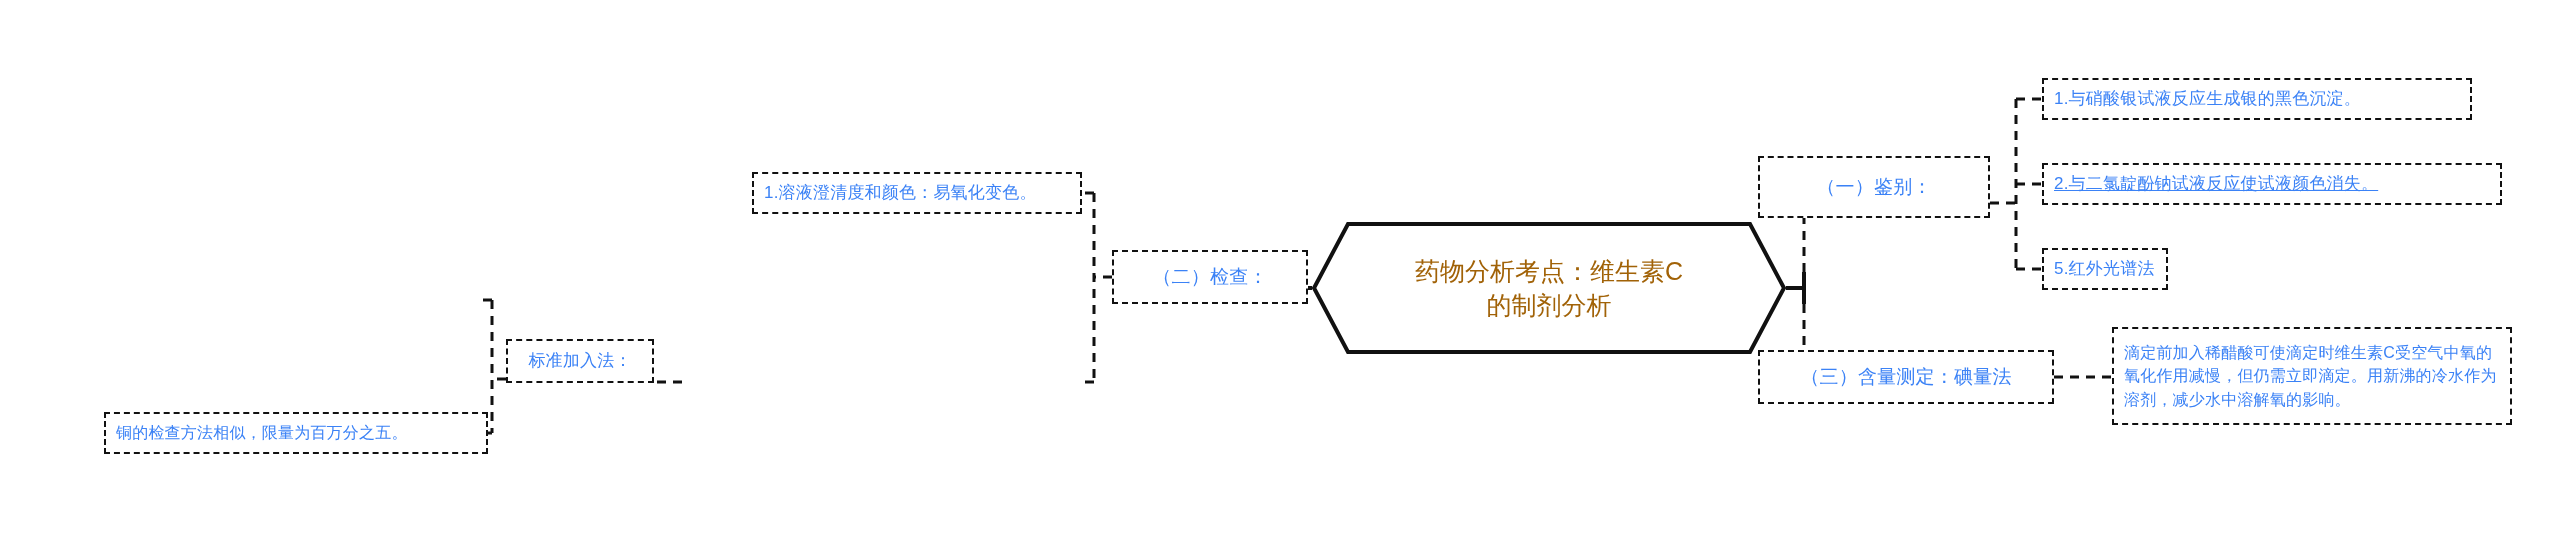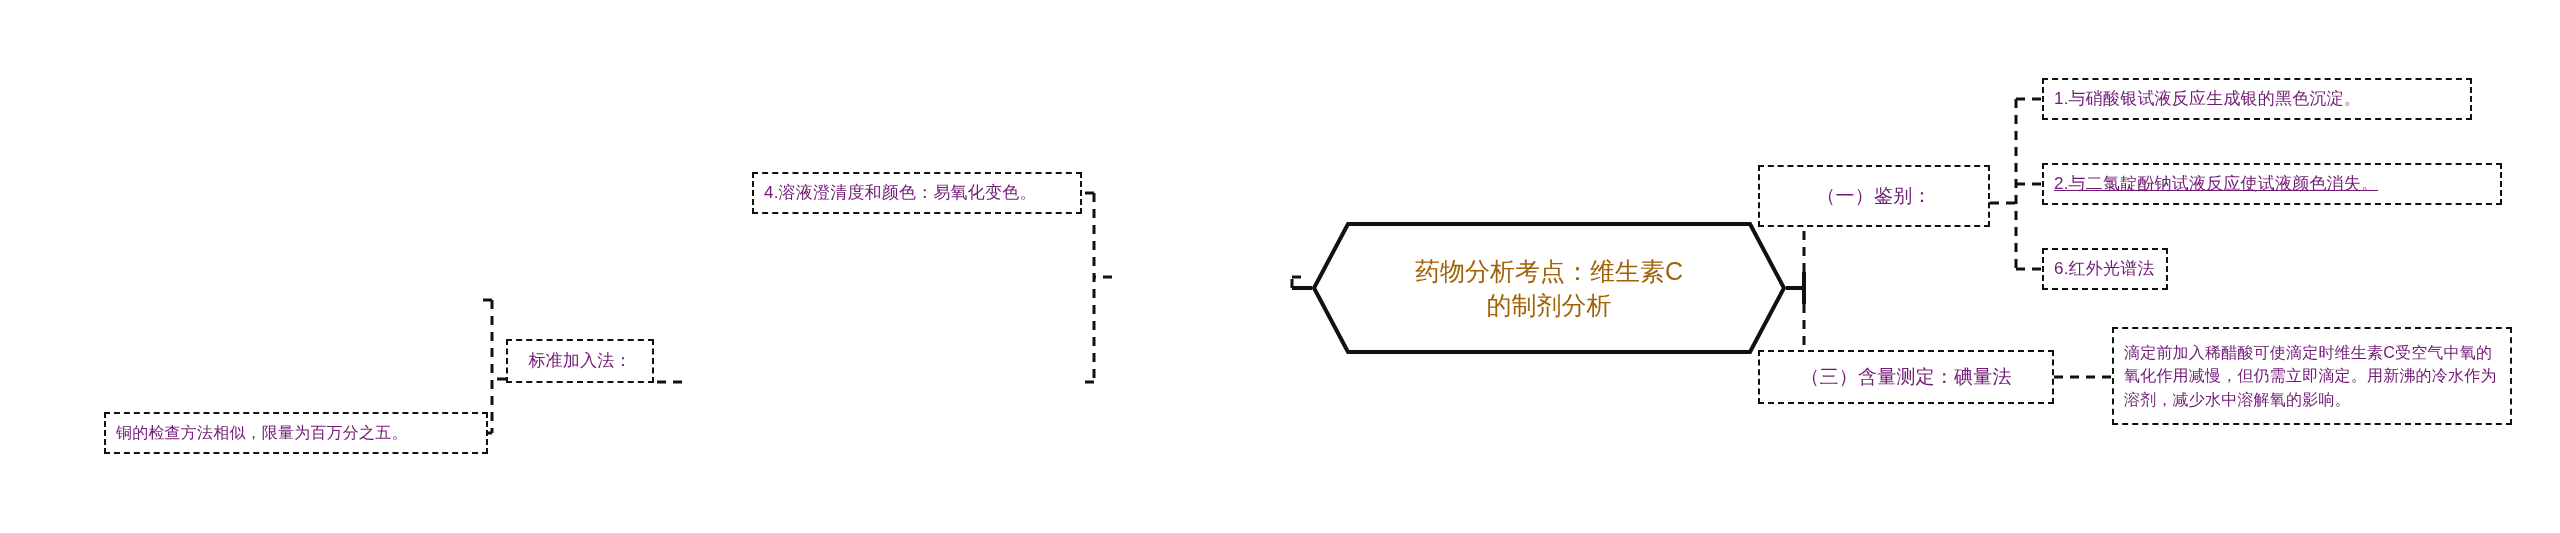--- a/index.html
+++ b/index.html
@@ -34,21 +34,21 @@
     position: absolute;
     box-sizing: border-box;
     border: 2px dashed #111111;
     background: #ffffff;
     display: flex;
     align-items: center;
     justify-content: flex-start;
     padding: 6px 10px;
     line-height: 1.45;
     font-size: 17px;
-    color: #701a75;
+    color: #3b82f6;
     letter-spacing: 0.2px;
     white-space: normal;
   }
   .node.center-text {
     justify-content: center;
     text-align: center;
   }
   .node .txt {
     display: block;
     width: 100%;
@@ -76,21 +76,21 @@
   }
   .root .txt {
     position: relative;
     z-index: 2;
     padding: 0 34px;
   }
 
   
   #n-root        { left: 1312px; top: 222px;  width: 474px; height: 132px; }
 
-  #n-b1          { left: 1758px; top: 165px;  width: 232px; height: 62px;  }
+  #n-b1          { left: 1758px; top: 156px;  width: 232px; height: 62px;  }
   #n-b1-1        { left: 2042px; top: 78px;   width: 430px; height: 42px;  }
   #n-b1-2        { left: 2042px; top: 163px;  width: 460px; height: 42px; text-decoration: underline;  }
   #n-b1-3        { left: 2042px; top: 248px;  width: 126px; height: 42px;  }
 
   #n-b3          { left: 1758px; top: 350px;  width: 296px; height: 54px;  }
   #n-b3-1        { left: 2112px; top: 327px;  width: 400px; height: 98px;  }
 
   #n-b2          { left: 1112px; top: 250px;  width: 196px; height: 54px;  }
   #n-b2-1        { left: 752px;  top: 172px;  width: 330px; height: 42px;  }
   #n-b2-2        { left: 682px;  top: 347px;  width: 400px; height: 70px;  }
@@ -158,34 +158,37 @@
 
   <div class="node fs-md" id="n-b1-1">
     <span class="txt">1.与硝酸银试液反应生成银的黑色沉淀。</span>
   </div>
 
   <div class="node fs-md" id="n-b1-2">
     <span class="txt">2.与二氯靛酚钠试液反应使试液颜色消失。</span>
   </div>
 
   <div class="node fs-md" id="n-b1-3">
-    <span class="txt">6.红外光谱法</span>
+    <span class="txt">5.红外光谱法</span>
   </div>
 
   <div class="node fs-sm" id="n-b3-1">
     <span class="txt">滴定前加入稀醋酸可使滴定时维生素C受空气中氧的氧化作用减慢，但仍需立即滴定。用新沸的冷水作为溶剂，减少水中溶解氧的影响。</span>
   </div>
 
   <div class="node center-text fs-lg" id="n-b3">
     <span class="txt">（三）含量测定：碘量法</span>
   </div>
 
+  <div class="node center-text fs-lg" id="n-b2">
+    <span class="txt">（二）检查：</span>
+  </div>
 
   <div class="node fs-md" id="n-b2-1">
-    <span class="txt">4.溶液澄清度和颜色：易氧化变色。</span>
+    <span class="txt">1.溶液澄清度和颜色：易氧化变色。</span>
   </div>
 
 
   <div class="node center-text fs-md" id="n-b2-2a">
     <span class="txt">标准加入法：</span>
   </div>
 
 
   <div class="node fs-sm" id="n-b2-2a-2">
     <span class="txt">铜的检查方法相似，限量为百万分之五。</span>

